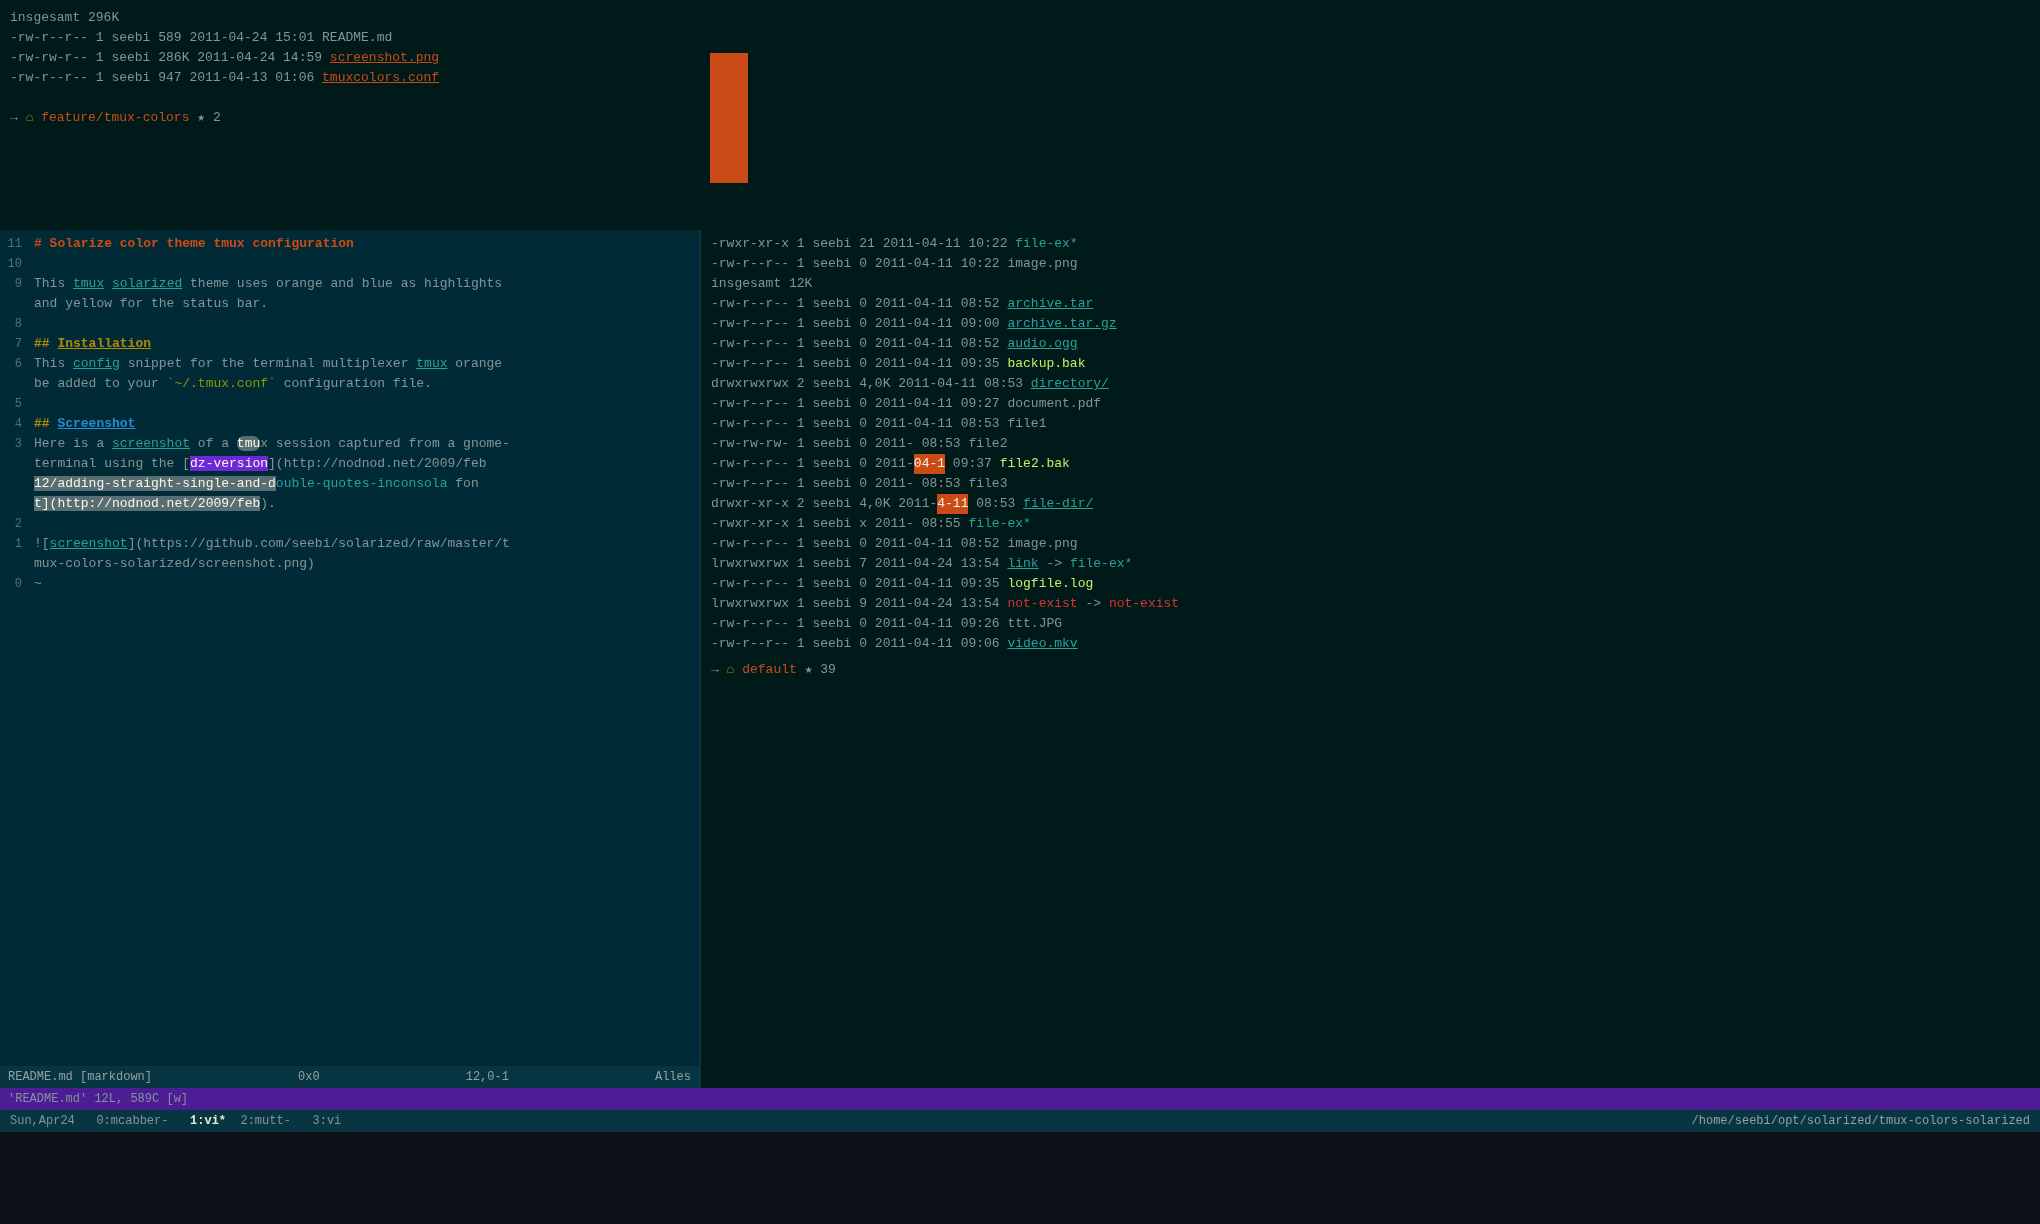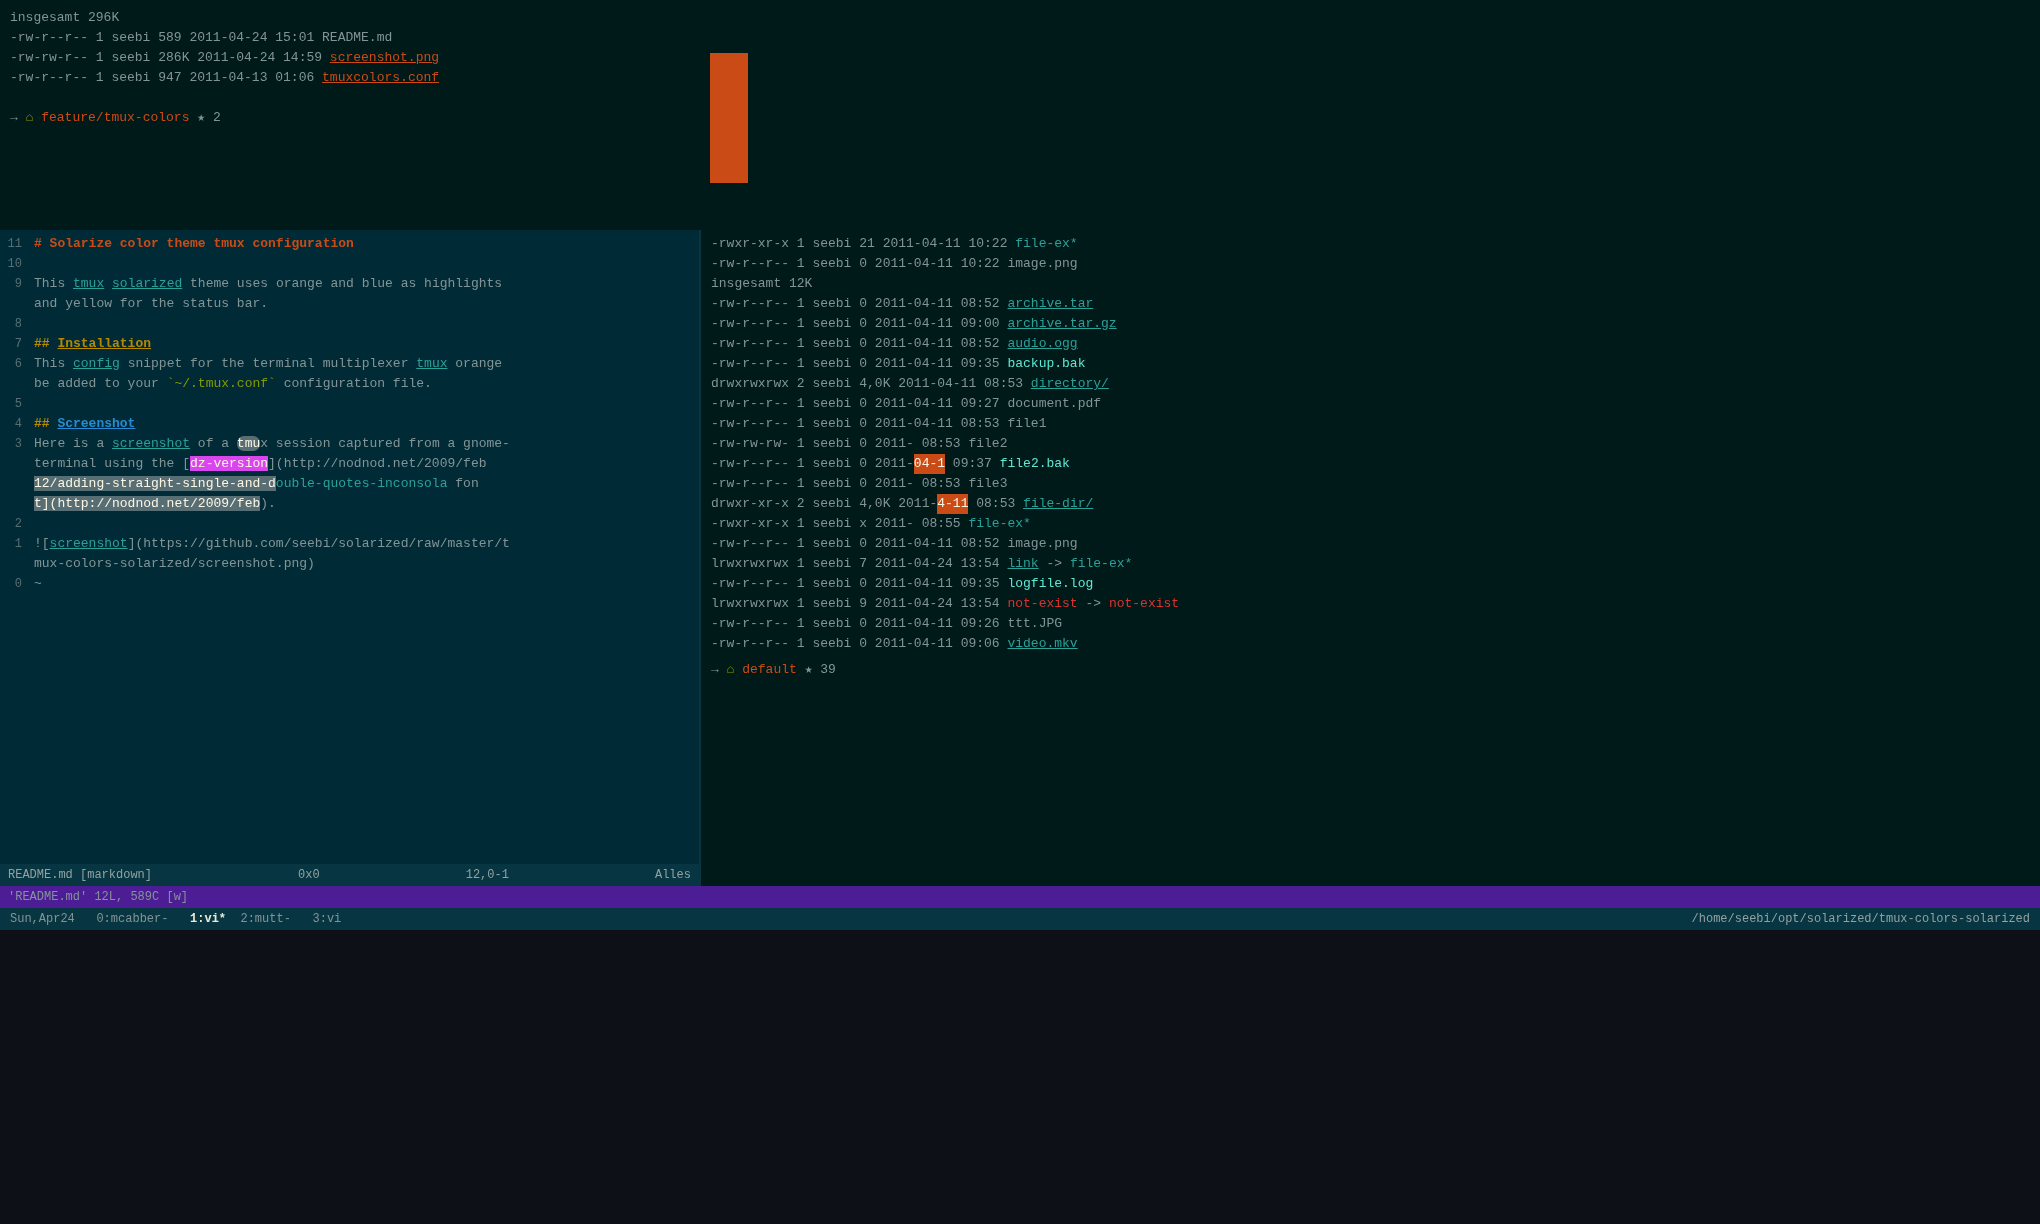--- a/index.html
+++ b/index.html
@@ -7,21 +7,21 @@
       background: #0d1117;
       font-family: 'Courier New', Courier, monospace;
       font-size: 13px;
       color: #839496;
       width: 2040px;
       height: 1224px;
       overflow: hidden;
     }
     .screen {
       width: 2040px;
-      height: 930px;
+      height: 1132px;
       background: #001a1a;
       display: flex;
       flex-direction: column;
     }
     
     .top-section {
       display: flex;
       height: 230px;
       background: #001a1a;
       padding: 8px 10px;
@@ -113,21 +113,21 @@
       padding: 4px 10px;
       overflow: hidden;
     }
     .file-line {
       line-height: 20px;
       font-size: 13px;
       white-space: nowrap;
     }
     .f-cyan { color: #2aa198; }
     .f-red { color: #dc322f; }
-    .f-gray { color: #5eead4; }
+    .f-gray { color: #bef264; }
     .f-base { color: #839496; }
     .highlight-orange { background: #cb4b16; color: #fdf6e3; display: inline-block; }
     
     .bottom-bar {
       background: #073642;
       height: 22px;
       line-height: 22px;
       padding: 0 10px;
       font-size: 12px;
       color: #93a1a1;
@@ -229,21 +229,21 @@
         <div class="line">
           <span class="line-num">4</span>
           <span class="line-content"><span class="c-yellow bold">## </span><span class="c-blue underline bold">Screenshot</span></span>
         </div>
         <div class="line">
           <span class="line-num">3</span>
           <span class="line-content"><span class="c-base">Here is a </span><span class="c-cyan underline">screenshot</span><span class="c-base"> of a </span><span style="background:#586e75;color:#fdf6e3;border-radius:7px;">tmu</span><span class="c-base">x session captured from a gnome-</span></span>
         </div>
         <div class="line">
           <span class="line-num"></span>
-          <span class="line-content"><span class="c-base">terminal using the [</span><span style="background:#d946ef;color:#fdf6e3;">dz-version</span><span class="c-base">](http://nodnod.net/2009/feb</span></span>
+          <span class="line-content"><span class="c-base">terminal using the [</span><span style="background:#6d28d9;color:#fdf6e3;">dz-version</span><span class="c-base">](http://nodnod.net/2009/feb</span></span>
         </div>
         <div class="line">
           <span class="line-num"></span>
           <span class="line-content"><span style="background:#586e75;color:#fdf6e3;">12/adding-straight-single-and-d</span><span class="c-cyan">ouble-quotes-inconsola</span><span class="c-base">&nbsp;fon</span></span>
         </div>
         <div class="line">
           <span class="line-num"></span>
           <span class="line-content"><span style="background:#586e75;color:#fdf6e3;text-align:center;">t](http://nodnod.net/2009/feb</span><span class="c-base">).</span></span>
         </div>
         <div class="line">

